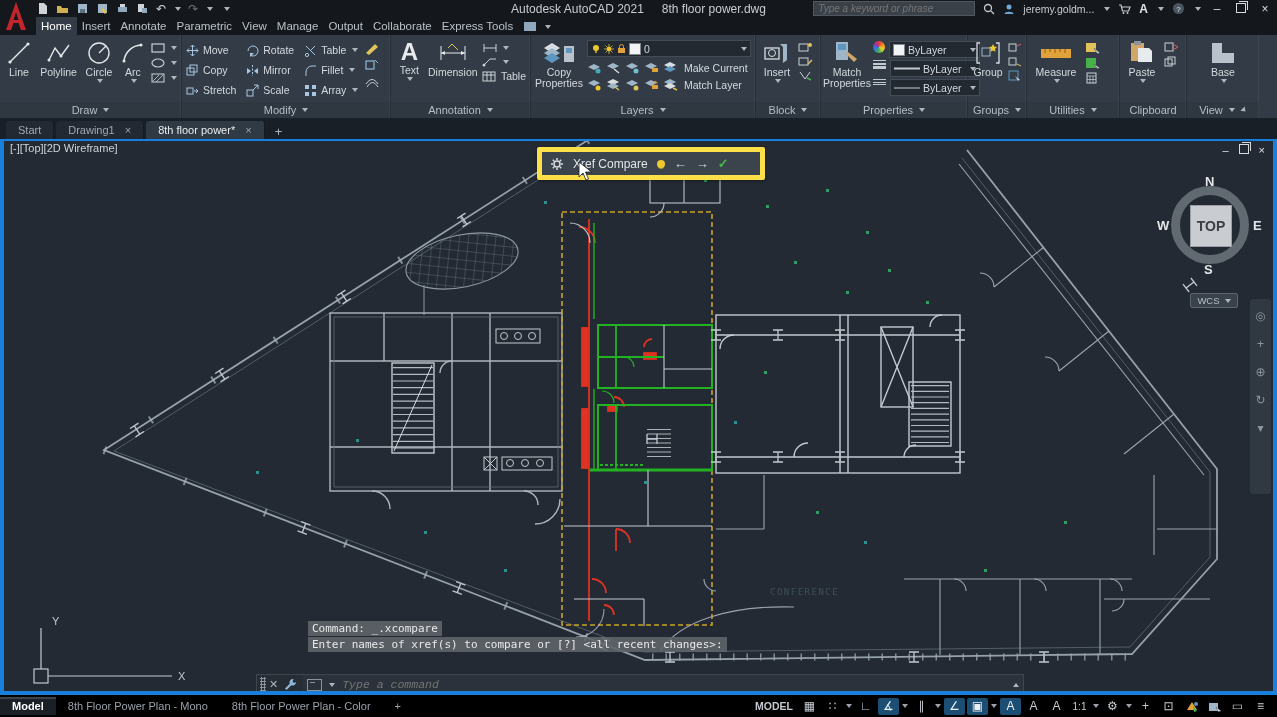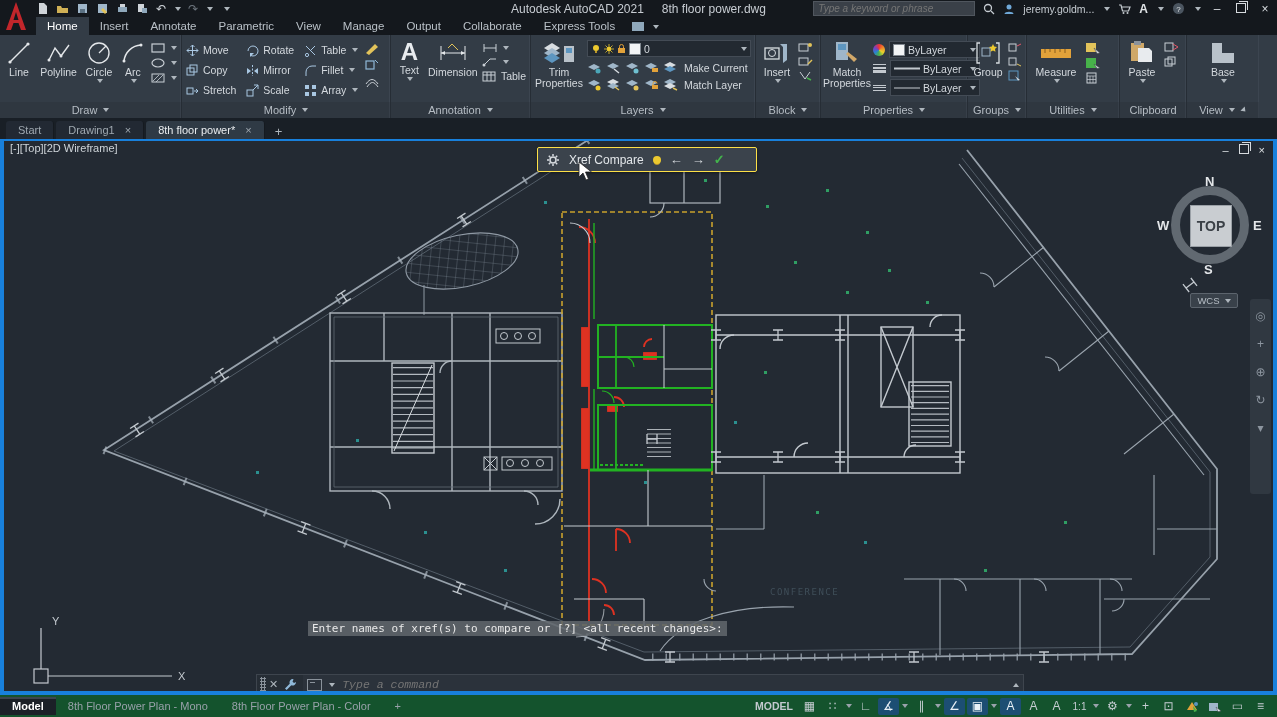--- a/index.html
+++ b/index.html
@@ -23,21 +23,21 @@
   .searchbox{width:160px;height:13px;background:#3a4048;border:1px solid #50565e;display:flex;align-items:center;}
   .searchbox input{flex:1;background:transparent;border:0;outline:0;color:#9aa1a8;
                    font-style:italic;font-size:10px;font-family:"Liberation Sans",sans-serif;padding:0 4px;}
   .winbtn{color:#d7dbdf;font-size:12px;width:16px;text-align:center;}
   .restore-glyph{width:8px;height:8px;border:1px solid #d7dbdf;position:relative;display:inline-block;}
   .restore-glyph::before{content:"";position:absolute;left:2px;top:-3px;width:8px;height:8px;border:1px solid #d7dbdf;border-bottom:0;border-left:0;}
 
   
   .ribbontabs{position:absolute;left:0;top:17px;width:1277px;height:18px;background:#14181d;
               display:flex;align-items:flex-end;padding-left:36px;z-index:20;}
-  .rtab{padding:3px 11px 3px;color:#b9c0c7;font-size:11.5px;cursor:default;}
+  .rtab{padding:3px 5px 3px;color:#b9c0c7;font-size:11.5px;cursor:default;}
   .rtab.active{background:#333c46;color:#fff;}
   .rtab-extra{margin-left:6px;margin-bottom:3px;display:flex;align-items:center;gap:3px;}
 
   
   .ribbon{position:absolute;left:0;top:35px;width:1277px;height:83px;background:#333c46;
           display:flex;z-index:20;}
   .panel{height:83px;border-right:1px solid #262d35;box-shadow:inset -1px 0 0 #3c4550;
          display:flex;flex-direction:column;flex:0 0 auto;}
   .pbody{flex:1;display:flex;align-items:flex-start;padding:3px 4px 0;gap:4px;}
   .plabel{height:16px;display:flex;align-items:center;justify-content:center;gap:4px;
@@ -52,38 +52,38 @@
          gap:3px;padding:0 3px;color:#d4d9de;font-size:10.5px;}
   .combo .sp{flex:1;}
   .swatch{width:10px;height:10px;background:#f2f4f5;border:1px solid #808890;}
   .layer-tools{display:grid;grid-template-columns:repeat(5,17px) auto;grid-auto-rows:17px;align-items:center;column-gap:2px;}
   .ltxt{font-size:10.5px;color:#d4d9de;padding-left:2px;white-space:nowrap;}
   .colorwheel{width:12px;height:12px;border-radius:50%;
       background:conic-gradient(#e33,#ee8a2a,#ecd12c,#47b24a,#2a7fd4,#7a3fbf,#e33);}
   .lw-icon{display:flex;flex-direction:column;gap:1.5px;width:13px;}
   .lw-icon i{display:block;background:#c3c9cf;height:1px;}
   .props-rows{display:flex;flex-direction:column;gap:2px;padding-top:3px;}
-  .props-row{display:flex;align-items:center;gap:4px;}
+  .props-row{display:flex;align-items:flex-start;gap:4px;}
 
   
   .filetabs{position:absolute;left:0;top:118px;width:1277px;height:21px;background:#191f26;
             display:flex;align-items:flex-end;padding-left:6px;border-bottom:2px solid #1880dc;z-index:20;}
   .ftab{height:18px;display:flex;align-items:center;gap:10px;padding:0 12px;color:#9fa8b0;
         font-size:11px;background:#222933;border-right:1px solid #151a20;border-radius:3px 3px 0 0;margin-right:2px;}
   .ftab.active{background:#2f3a45;color:#e8ebee;}
   .ftab .x{color:#9fa8b0;font-size:11px;}
   .ftab-plus{color:#aeb6bd;font-size:13px;padding:0 8px;}
 
   
   .canvas{position:absolute;left:0;top:139px;width:1269px;height:552px;background:#232a33;
           border-left:4px solid #1880dc;border-right:4px solid #1880dc;border-bottom:4px solid #1880dc;
           overflow:hidden;z-index:10;}
   .vplabel{position:absolute;left:6px;top:3px;color:#ced4d9;font-size:11px;z-index:5;}
   .xrefbar{position:absolute;left:533px;top:8px;width:202px;height:23px;background:#3b434c;
-           border:1px solid #fde047;border-radius:2px;display:flex;align-items:center;gap:9px;
+           border:5px solid #fde047;border-radius:2px;display:flex;align-items:center;gap:9px;
            padding:0 8px;z-index:6;box-shadow:0 1px 3px rgba(0,0,0,.4);}
   .xrefbar .ttl{color:#e2e6e9;font-size:12px;}
   .arrowg{color:#d8dce0;font-size:13px;line-height:1;}
   .okg{color:#43b44c;font-size:13px;font-weight:bold;}
   .bulb{width:8px;height:8px;border-radius:50%;background:#ecc92f;box-shadow:0 2px 0 -1px #b9952a;}
   .winmini{position:absolute;right:8px;top:5px;display:flex;gap:10px;align-items:center;z-index:6;color:#dfe3e6;}
   
   .vcube{position:absolute;left:1167px;top:47px;width:78px;height:78px;z-index:5;}
   .vring{position:absolute;left:0;top:0;width:78px;height:78px;border-radius:50%;
          border:9px solid rgba(150,156,164,0.55);box-sizing:border-box;}
@@ -104,21 +104,21 @@
   .dots{width:6px;height:15px;margin:0 3px;background:radial-gradient(circle,#8a929b 1px,transparent 1.2px);
         background-size:3px 3px;}
   .cmdbar .tool{color:#aeb6bd;font-size:11px;margin-right:6px;}
   .cmd-input-wrap{flex:1;height:100%;background:#2b323b;display:flex;align-items:center;gap:5px;padding-left:4px;}
   .cmd-input-wrap input{flex:1;background:transparent;border:0;outline:0;color:#aab1b8;
         font-family:Liberation Mono, monospace;font-style:italic;font-size:11.5px;}
   .cmdbox-icon{width:13px;height:10px;border:1px solid #8a929b;position:relative;}
   .cmdbox-icon::after{content:"";position:absolute;left:2px;top:2px;width:5px;height:1px;background:#8a929b;}
 
   
-  .statusbar{position:absolute;left:0;top:695px;width:1277px;height:22px;background:#14532d;
+  .statusbar{position:absolute;left:0;top:695px;width:1277px;height:22px;background:#000000;
              display:flex;align-items:center;z-index:30;}
   .ltab{padding:3px 12px;color:#99a1aa;font-size:11px;}
   .ltab.active{color:#fff;font-weight:bold;background:#1b2027;box-shadow:inset 0 2px 0 #3c454f;}
   .sb-right{margin-left:auto;display:flex;align-items:center;gap:2px;padding-right:6px;}
   .sb-icon{min-width:17px;height:17px;display:flex;align-items:center;justify-content:center;
            color:#c6ccd2;font-size:12px;border-radius:2px;padding:0 2px;}
   .sb-icon.active{background:#1c4e73;color:#e8f0f6;}
   .sb-label{color:#c3c9cf;font-size:10.5px;font-weight:bold;margin-right:4px;}
   .sb-dd{width:0;height:0;border-left:3px solid transparent;border-right:3px solid transparent;
          border-top:4px solid #9aa2ab;margin:0 1px;}
@@ -459,21 +459,21 @@
       <div class="bigbtn" style="width:48px">
         <span>
             <svg width="34" height="26">
               <path d="M2 8l8-5 8 5-8 5z" fill="#d8dde1"></path>
               <path d="M2 13l8-5 8 5-8 5z" fill="#9fb6c9"></path>
               <path d="M2 18l8-5 8 5-8 5z" fill="#5d96c0"></path>
               <rect x="22" y="6" width="10" height="16" fill="#b9c2ca"></rect>
               <rect x="24" y="8" width="6" height="5" fill="#5d96c0"></rect>
             </svg>
           </span>
-        <span class="blabel">Trim Properties</span>
+        <span class="blabel">Copy Properties</span>
       </div>
       <div style="display:flex;flex-direction:column;gap:2px;flex:1;padding-top:2px;">
         <div class="combo">
           <svg width="10" height="10">
               <circle cx="5" cy="4" r="3" fill="#ecc92f"></circle>
               <path d="M4 7h2v2H4z" fill="#b9952a"></path>
             </svg>
           <svg width="10" height="10">
               <circle cx="5" cy="5" r="2.2" fill="#ecc92f"></circle>
               <path d="M5 0v10M0 5h10M1.5 1.5l7 7M8.5 1.5l-7 7" stroke="#ecc92f" stroke-width="0.8"></path>
@@ -1033,20 +1033,21 @@
 
   <div class="navbar">
     <span>◎</span>
     <span>+</span>
     <span>⊕</span>
     <span>↻</span>
     <span>▾</span>
   </div>
 
   <div class="cmdhist">
+    <div><span>Command: _.xcompare</span></div>
     <div><span>Enter names of xref(s) to compare or [?] &lt;all recent changes&gt;:</span></div>
   </div>
 
   <div class="cmdbar">
     <span class="dots"></span>
     <span class="tool">✕</span>
     <span class="tool">
       <svg width="13" height="13">
           <path d="M9 1a3.5 3.5 0 0 0-3.3 4.7L1 10.4 2.6 12l4.7-4.7A3.5 3.5 0 0 0 12 4l-2 1-1.5-1.5 1-2z" fill="#8fb8d8"></path>
         </svg>

